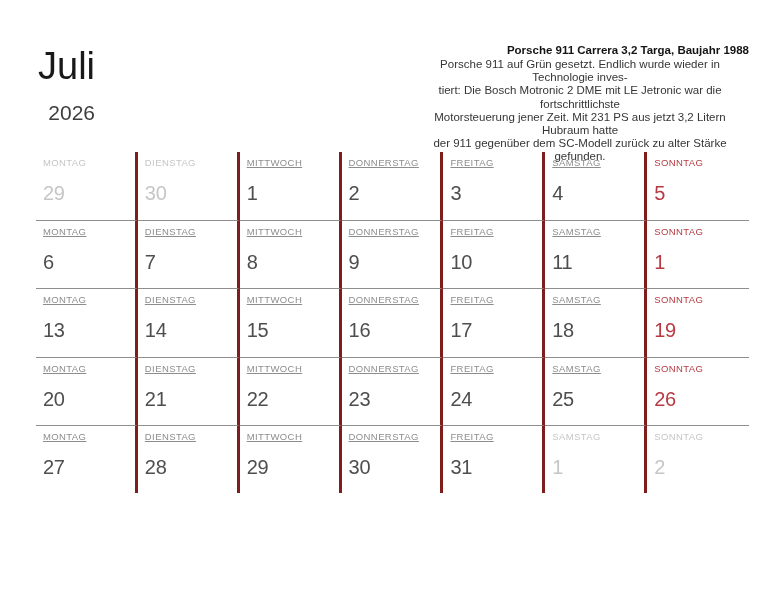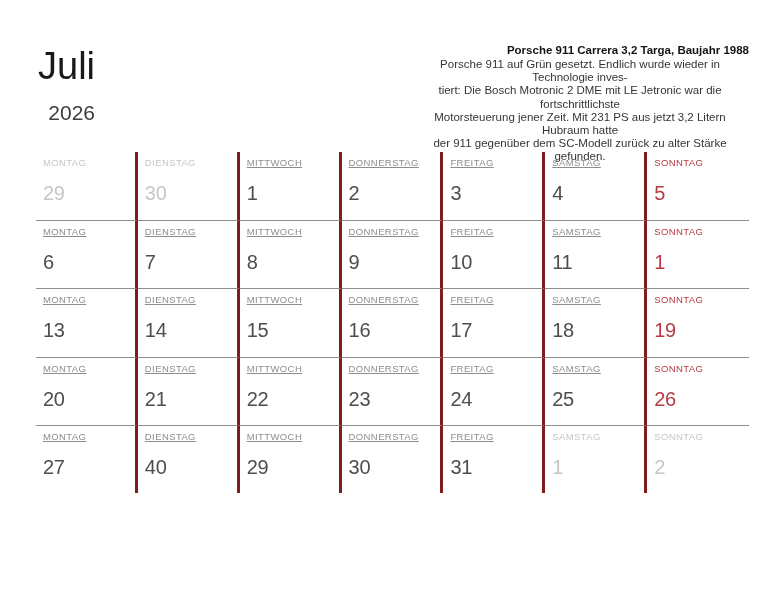--- a/index.html
+++ b/index.html
@@ -166,21 +166,21 @@
       <div class="cell state-sunday has-top last-col">
         <div class="day-label">SONNTAG</div>
         <div class="day-num">26</div>
       </div>
       <div class="cell state-normal has-top">
         <div class="day-label">MONTAG</div>
         <div class="day-num">27</div>
       </div>
       <div class="cell state-normal has-top">
         <div class="day-label">DIENSTAG</div>
-        <div class="day-num">40</div>
+        <div class="day-num">28</div>
       </div>
       <div class="cell state-normal has-top">
         <div class="day-label">MITTWOCH</div>
         <div class="day-num">29</div>
       </div>
       <div class="cell state-normal has-top">
         <div class="day-label">DONNERSTAG</div>
         <div class="day-num">30</div>
       </div>
       <div class="cell state-normal has-top">

